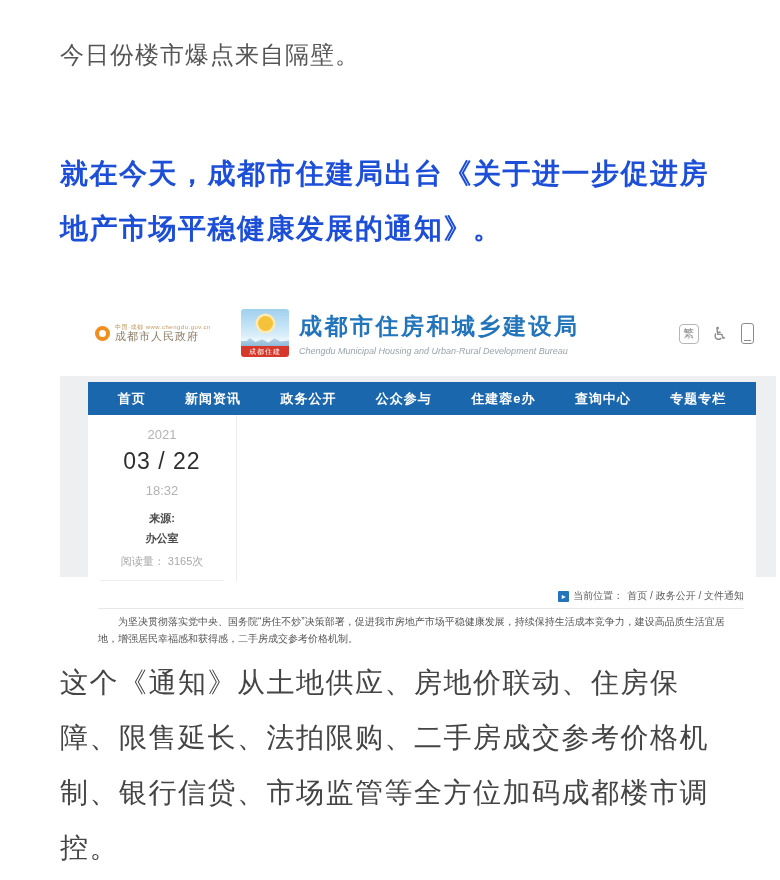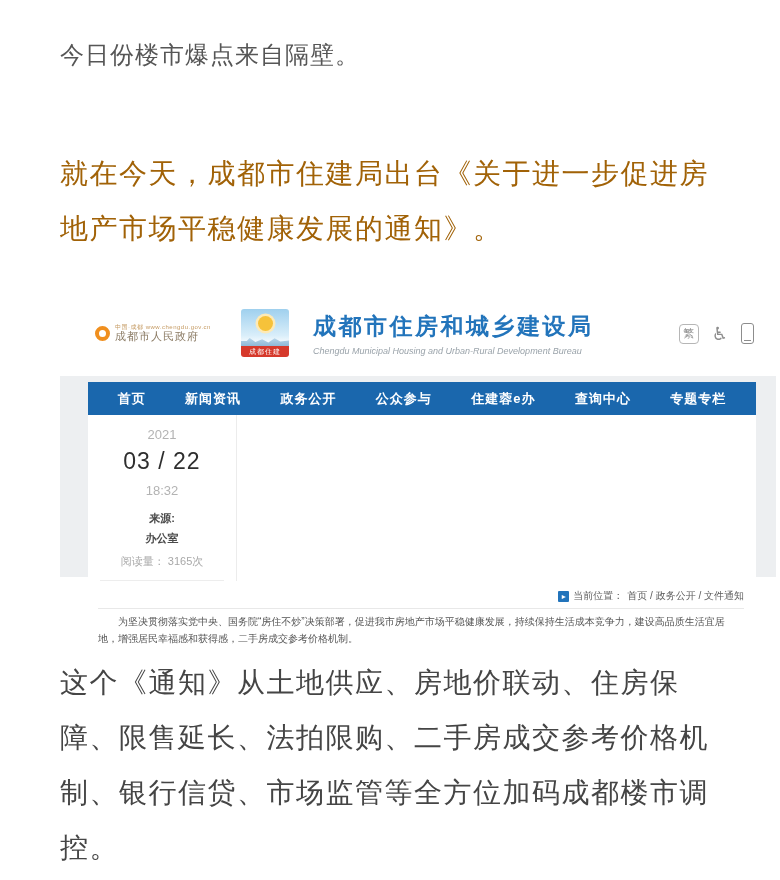--- a/index.html
+++ b/index.html
@@ -7,36 +7,36 @@
   body {
     width:780px; height:880px; overflow:hidden;
     font-family:"Liberation Sans","DejaVu Sans",sans-serif;
     -webkit-font-smoothing:antialiased;
   }
   .article { padding:38px 60px 0 60px; }
 
   
   .p-intro   { font-size:24px; line-height:34px; letter-spacing:1px; color:#565656; }
   .p-headline{ margin-top:74px; font-size:28px; line-height:55px; letter-spacing:1.5px;
-               font-weight:normal; color:#a16207; }
+               font-weight:bold; color:#1d4ed8; }
   .p-summary { margin-top:78px; font-size:28px; line-height:55px; letter-spacing:1.5px;
                color:#454545; }
 
   
   .shot { width:716px; margin-top:34px; background:#fff; }
 
   
   .shot-header { height:86px; display:flex; align-items:center; background:#ffffff; position:relative; }
   .gov-logo { display:flex; align-items:center; gap:5px; margin-left:35px; width:118px; }
   .gov-ring { width:15px; height:15px; border:4px solid #f08f1e; border-radius:50%; flex:0 0 auto; }
   .gov-text  { line-height:1.1; }
   .gov-text .t1 { font-size:6px; color:#c59a62; letter-spacing:0.5px; white-space:nowrap; }
   .gov-text .t2 { font-size:11px; color:#8a7a63; letter-spacing:1px; white-space:nowrap; }
 
-  .site-logo { display:flex; align-items:center; gap:24px; margin-left:28px; }
+  .site-logo { display:flex; align-items:center; gap:10px; margin-left:28px; }
   .emblem { width:48px; height:48px; border-radius:3px; overflow:hidden; position:relative;
             background:linear-gradient(180deg,#9fd0ee 0%,#d9eefa 55%,#ffffff 75%); flex:0 0 auto; }
   .emblem .sun  { position:absolute; top:7px; left:17px; width:15px; height:15px;
                   border-radius:50%; background:#f6c23a; box-shadow:0 0 0 2.5px #fdeab7; }
   .emblem .city { position:absolute; bottom:11px; left:0; right:0; height:9px;
                   background:linear-gradient(180deg,#bcd9ec,#8fb8d6); clip-path:polygon(0 100%,0 45%,12% 45%,18% 10%,30% 55%,44% 25%,57% 60%,70% 15%,82% 50%,100% 40%,100% 100%); }
   .emblem .band { position:absolute; bottom:0; left:0; right:0; height:11px; background:#d6392b;
                   color:#fff; font-size:7px; line-height:11px; text-align:center; letter-spacing:1px; }
   .site-titles .cn { font-size:23px; font-weight:bold; color:#2274bb; letter-spacing:2.5px; white-space:nowrap; }
   .site-titles .en { font-size:9px; font-style:italic; color:#9aa3aa; margin-top:4px; white-space:nowrap; }

